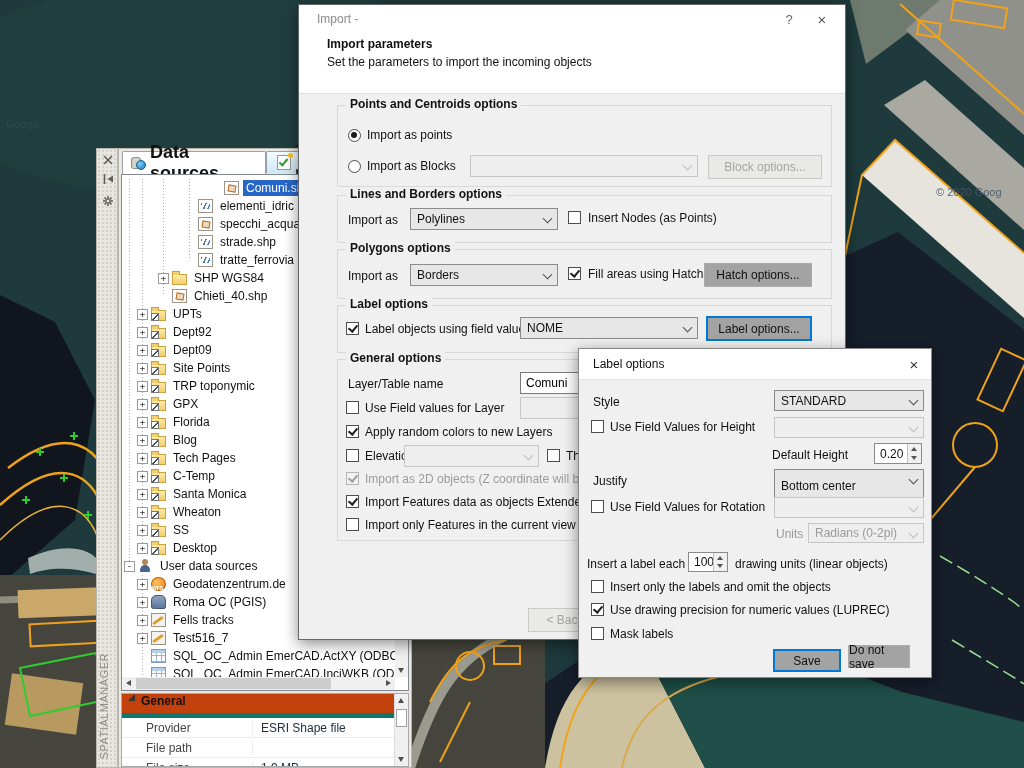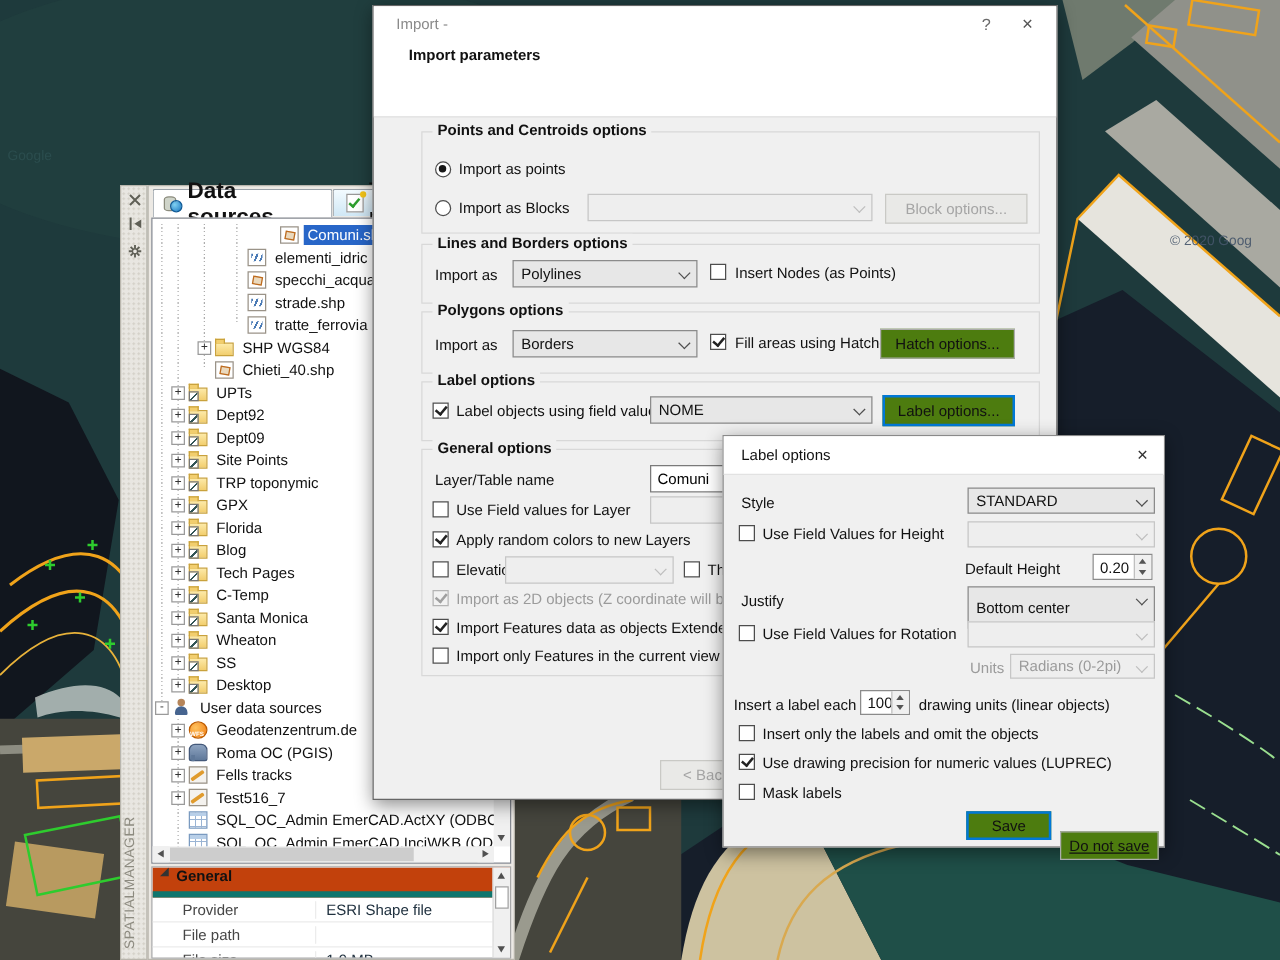--- a/index.html
+++ b/index.html
@@ -25,21 +25,21 @@
   .combo.dis{background:#eeeeee;border-color:#c6c6c6;color:#9b9b9b;}
   .combo.dis .chev{border-color:#bdbdbd;}
   .tinput{position:absolute;height:22px;background:#fff;border:1px solid #7a7a7a;box-sizing:border-box;
           font:12px "Liberation Sans",sans-serif;padding:0 5px;}
   .spin{position:absolute;height:21px;background:#fff;border:1px solid #8b8b8b;box-sizing:border-box;
         display:flex;align-items:center;padding:0 16px 0 5px;}
   .spin .arr{position:absolute;right:0;top:0;bottom:0;width:13px;background:#f0f0f0;border-left:1px solid #c0c0c0;}
   .spin .arr i{position:absolute;left:3px;width:0;height:0;border-left:3px solid transparent;border-right:3px solid transparent;}
   .spin .arr i.u{top:3px;border-bottom:4px solid #555;}
   .spin .arr i.d{bottom:3px;border-top:4px solid #555;}
-  .btn{position:absolute;background:#4d7c0f;border:1px solid #acacac;box-sizing:border-box;
+  .btn{position:absolute;background:#a3a3a3;border:1px solid #acacac;box-sizing:border-box;
        display:flex;align-items:center;justify-content:center;font-size:12px;color:#111;cursor:default;}
   .btn.focus{border:2px solid #0078d7;}
   .btn.dis{color:#a5a5a5;background:#e9e9e7;border-color:#c9c9c5;}
   .grp{position:absolute;border:1px solid #d8d8d8;box-sizing:border-box;}
   .grp .gt{position:absolute;top:-9px;left:8px;background:#f0f0f0;padding:0 4px;font-weight:bold;white-space:nowrap;}
   
   .panel{position:absolute;left:96px;top:148px;width:316px;height:620px;z-index:10;}
   .grip{position:absolute;left:0;top:0;width:22px;height:620px;background:#e8e6e1;border:1px solid #b9b6ad;box-sizing:border-box;
         background-image:radial-gradient(#d4d1c8 1px,transparent 1px);background-size:4px 4px;}
   .grip svg{position:absolute;left:5px;}
@@ -416,20 +416,21 @@
       </div>
     </div>
   </div>
 
   <div class="dlg" style="left:298px;top:4px;width:548px;height:636px;z-index:20;">
     <div class="tb" style="height:88px;"></div>
     <div class="ttl" style="left:18px;top:7px;color:#8a8a8a;">Import -</div>
     <div class="helpbtn" style="right:46px;top:4px;">?</div>
     <div class="xbtn" style="right:12px;top:4px;">×</div>
     <div class="lbl b" style="left:28px;top:32px;">Import parameters</div>
+    <div class="lbl" style="left:28px;top:50px;">Set the parameters to import the incoming objects</div>
     <div style="position:absolute;left:0;right:0;top:88px;border-top:1px solid #dfdfdf;"></div>
 
     <div class="grp" style="left:38px;top:100px;width:495px;height:82px;">
       <span class="gt">Points and Centroids options</span>
       <span class="rb checked" style="left:10px;top:23px;"></span>
       <div class="lbl" style="left:29px;top:22px;">Import as points</div>
       <span class="rb" style="left:10px;top:54px;"></span>
       <div class="lbl" style="left:29px;top:53px;">Import as Blocks</div>
       <div class="combo dis" style="left:132px;top:49px;width:228px;">
           <span class="chev"></span>
@@ -555,16 +556,16 @@
     <div class="lbl" style="left:156px;top:208px;">drawing units (linear objects)</div>
 
     <div class="cb" style="left:12px;top:231px;"></div>
     <div class="lbl" style="left:31px;top:231px;">Insert only the labels and omit the objects</div>
     <div class="cb checked" style="left:12px;top:254px;"></div>
     <div class="lbl" style="left:31px;top:254px;">Use drawing precision for numeric values (LUPREC)</div>
     <div class="cb" style="left:12px;top:278px;"></div>
     <div class="lbl" style="left:31px;top:278px;">Mask labels</div>
 
     <div class="btn focus" style="left:194px;top:300px;width:68px;height:23px;">Save</div>
-    <div class="btn" style="left:269px;top:316px;width:79px;height:23px;text-decoration:underline;">Do not save</div>
+    <div class="btn" style="left:269px;top:296px;width:62px;height:23px;">Do not save</div>
   </div>
 
 </div>
 
 </body></html>

